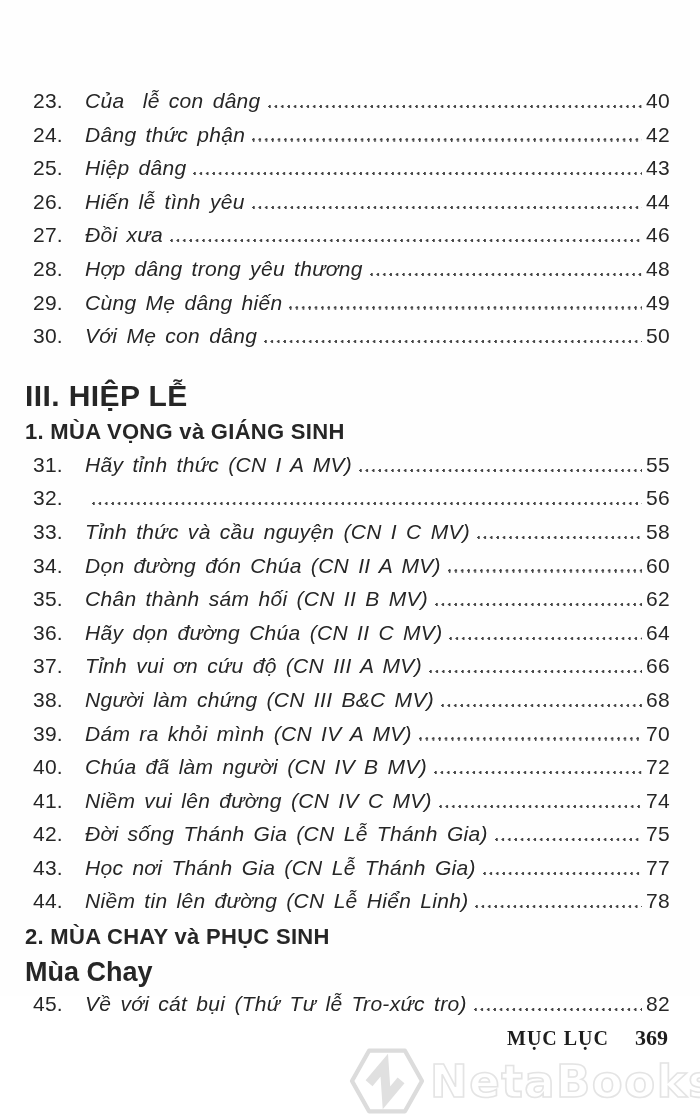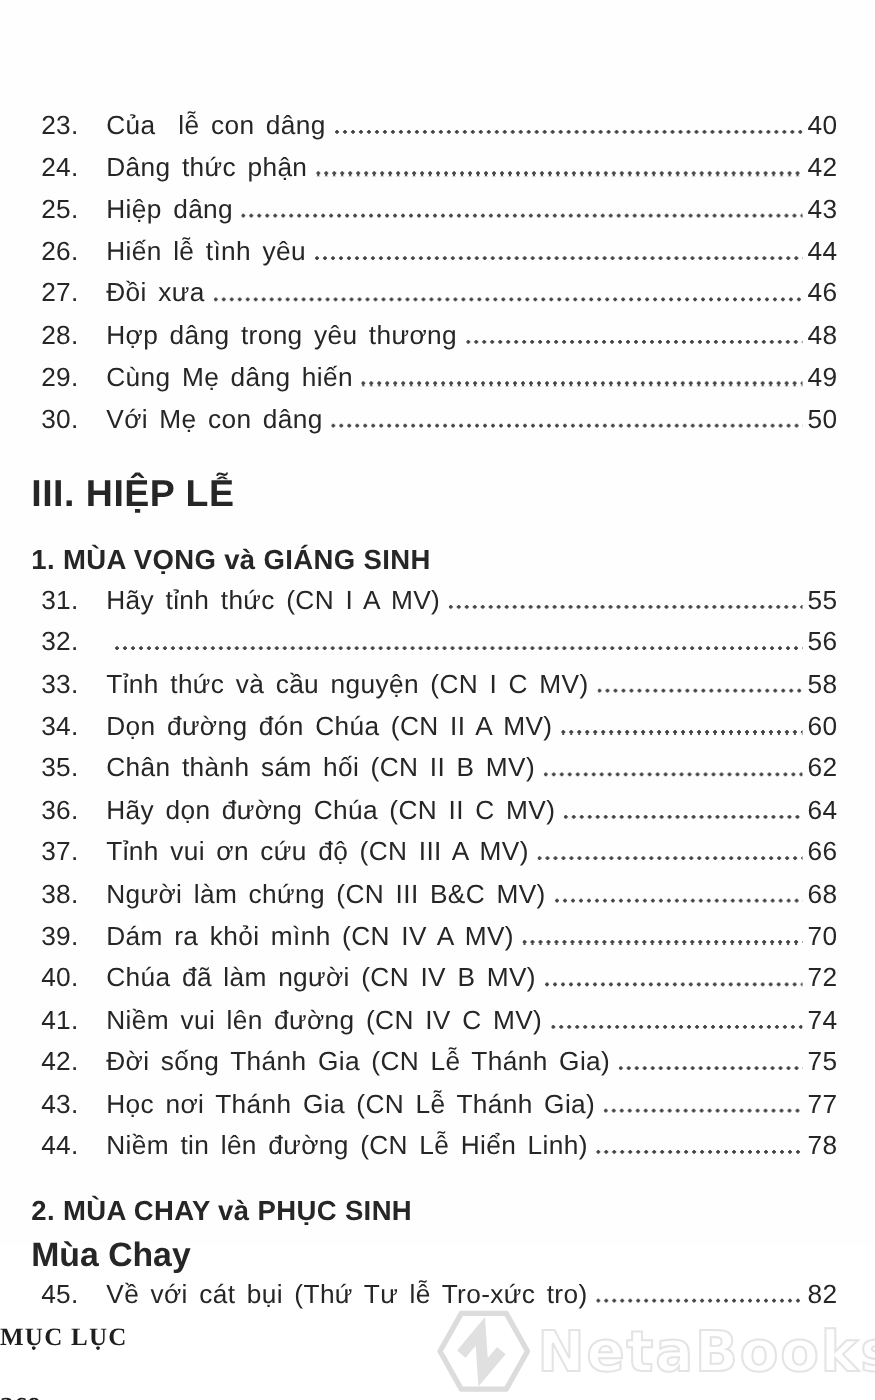--- a/index.html
+++ b/index.html
@@ -30,20 +30,21 @@
     word-spacing: 3px;
   }
   .num {
     flex: 0 0 38px;
     text-align: right;
     margin-right: 22px;
   }
   .title {
     white-space: pre;
     flex: 0 0 auto;
+    font-style: italic;
   }
   .leader {
     flex: 1 1 auto;
     height: 3.2px;
     margin: 0 4px 0 7px;
     background-image: radial-gradient(circle at 1.6px 1.6px, #454545 1.25px, rgba(0,0,0,0) 1.5px);
     background-size: 6.4px 3.2px;
     background-repeat: repeat-x;
     background-position: left bottom;
   }
@@ -52,21 +53,21 @@
     text-align: left;
   }
   .h1 {
     margin-top: 26px;
     line-height: 34px;
     font-size: 30px;
     font-weight: bold;
     letter-spacing: 0.4px;
   }
   .h2 {
-    margin-top: 19px;
+    margin-top: 3px;
     line-height: 32px;
     font-size: 22px;
     font-weight: bold;
     letter-spacing: 0.3px;
   }
   .h3 {
     margin-top: 4px;
     line-height: 30px;
     font-size: 27px;
     font-weight: bold;
@@ -77,21 +78,20 @@
     margin-top: 2px;
     padding-right: 32px;
     display: flex;
     justify-content: flex-end;
     align-items: flex-start;
     gap: 26px;
     line-height: 30px;
     font-family: "Liberation Serif", serif;
     font-weight: bold;
     color: #1e1e1e;
-    flex-direction: column;
   }
   .footer .footer-label { font-size: 20px; letter-spacing: 1px; }
   .footer .footer-page  { font-size: 22px; }
   
   .watermark {
     position: absolute;
     left: 348px; top: 1046px;
     z-index: 1;
     display: flex;
     align-items: center;

